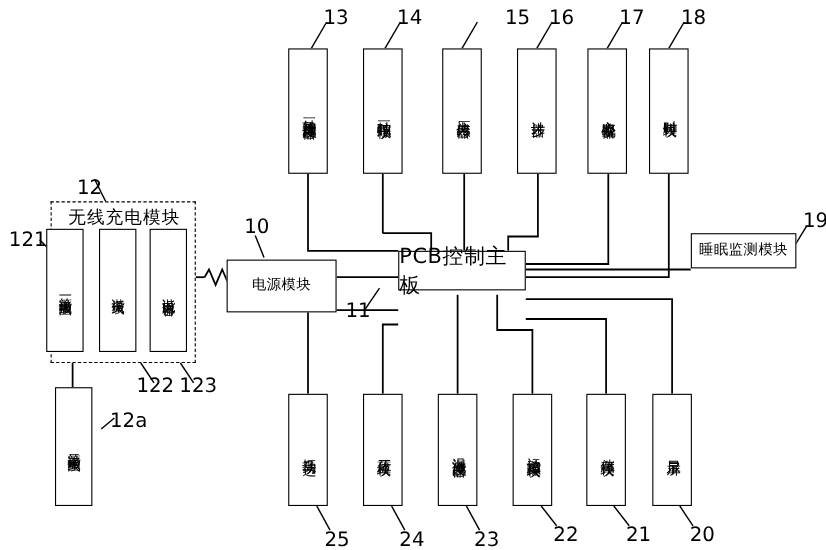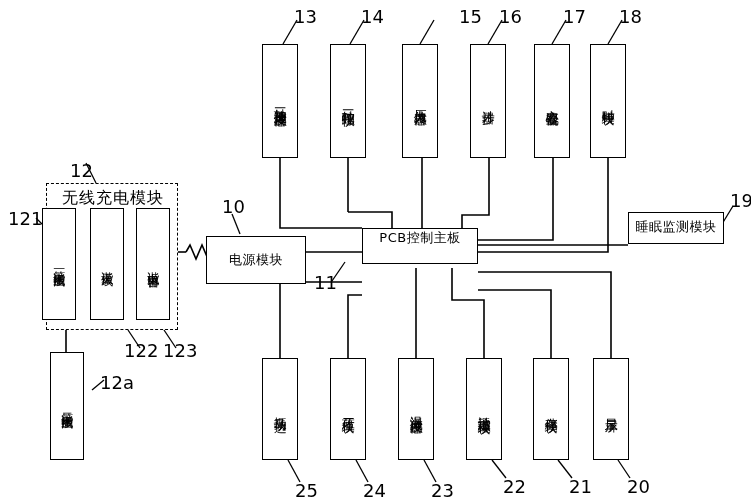--- a/index.html
+++ b/index.html
@@ -64,22 +64,23 @@
     font-size: 16px;
     color: #000;
     letter-spacing: 1px;
   }
   .mcu {
     position: absolute;
     border: 1.5px solid #000;
     background: #fff;
     box-sizing: border-box;
     display: flex;
+    align-items: center;
     justify-content: center;
-    font-size: 13px;
+    font-size: 19px;
     letter-spacing: 0.5px;
   }
 </style>
 </head>
 <body>
 
 <div id="root">
 
   <svg class="wires" viewBox="0 0 751 500">
     <g stroke="#000" stroke-width="1.6" fill="none">

